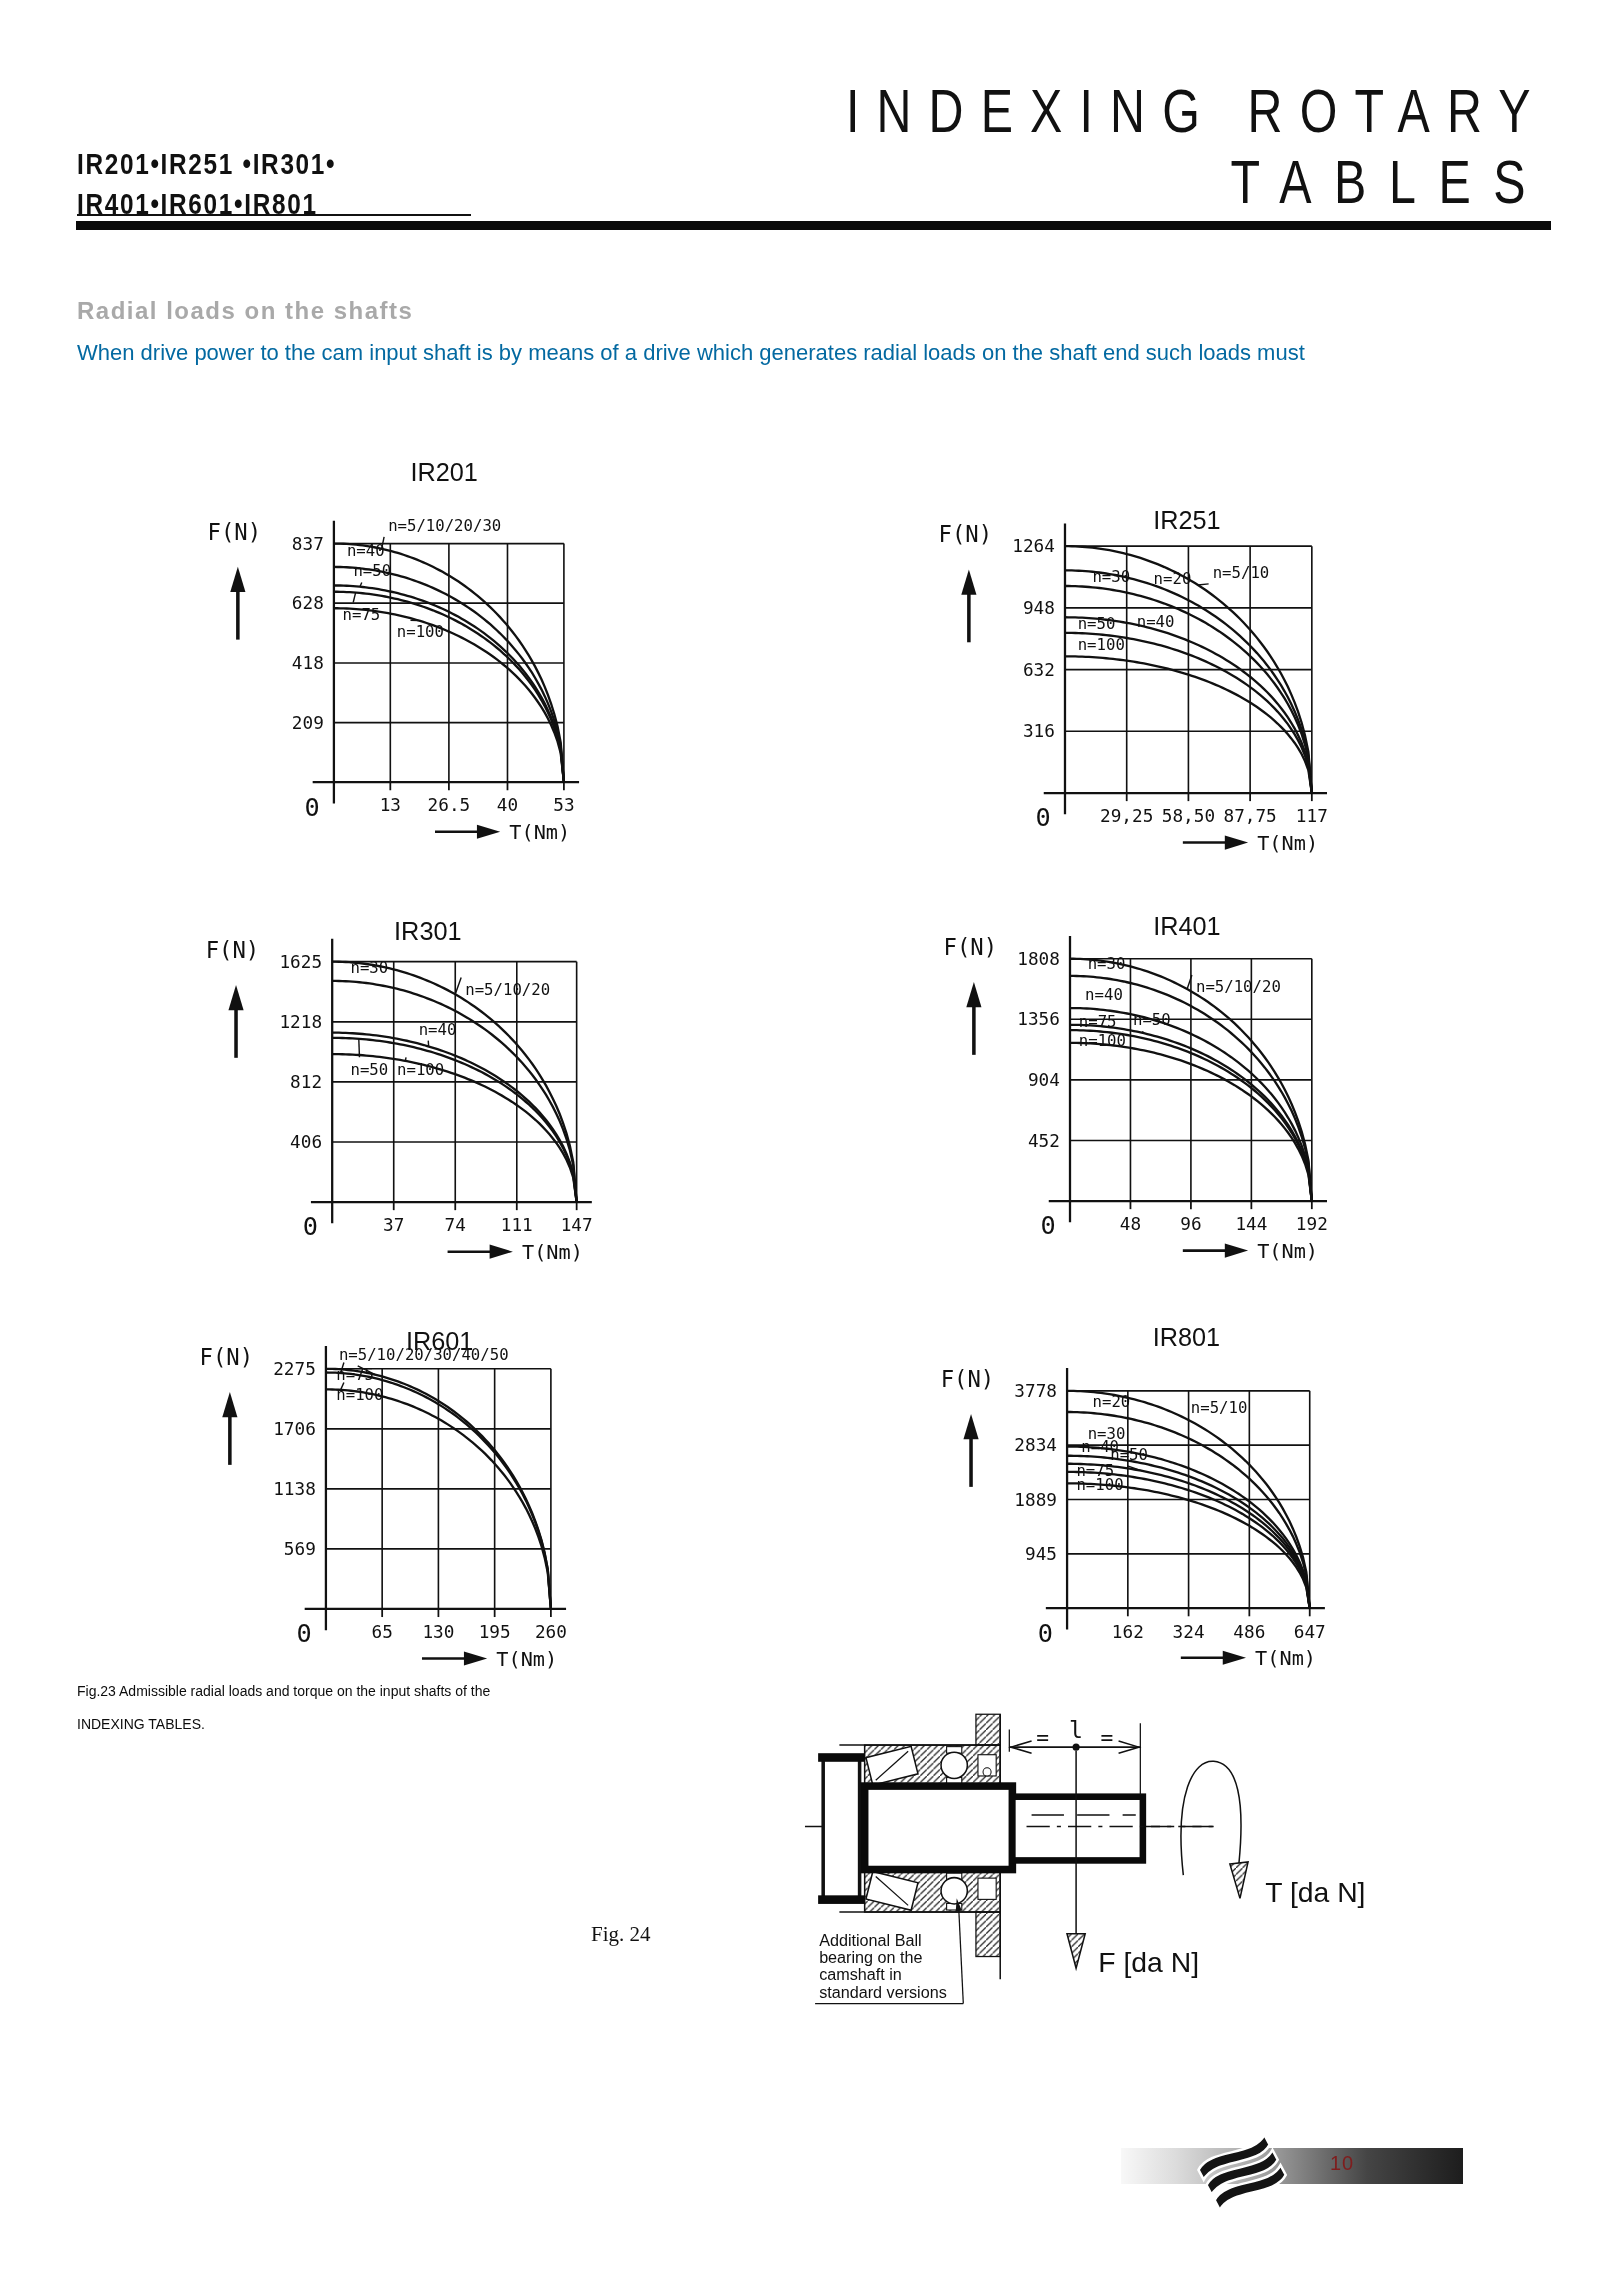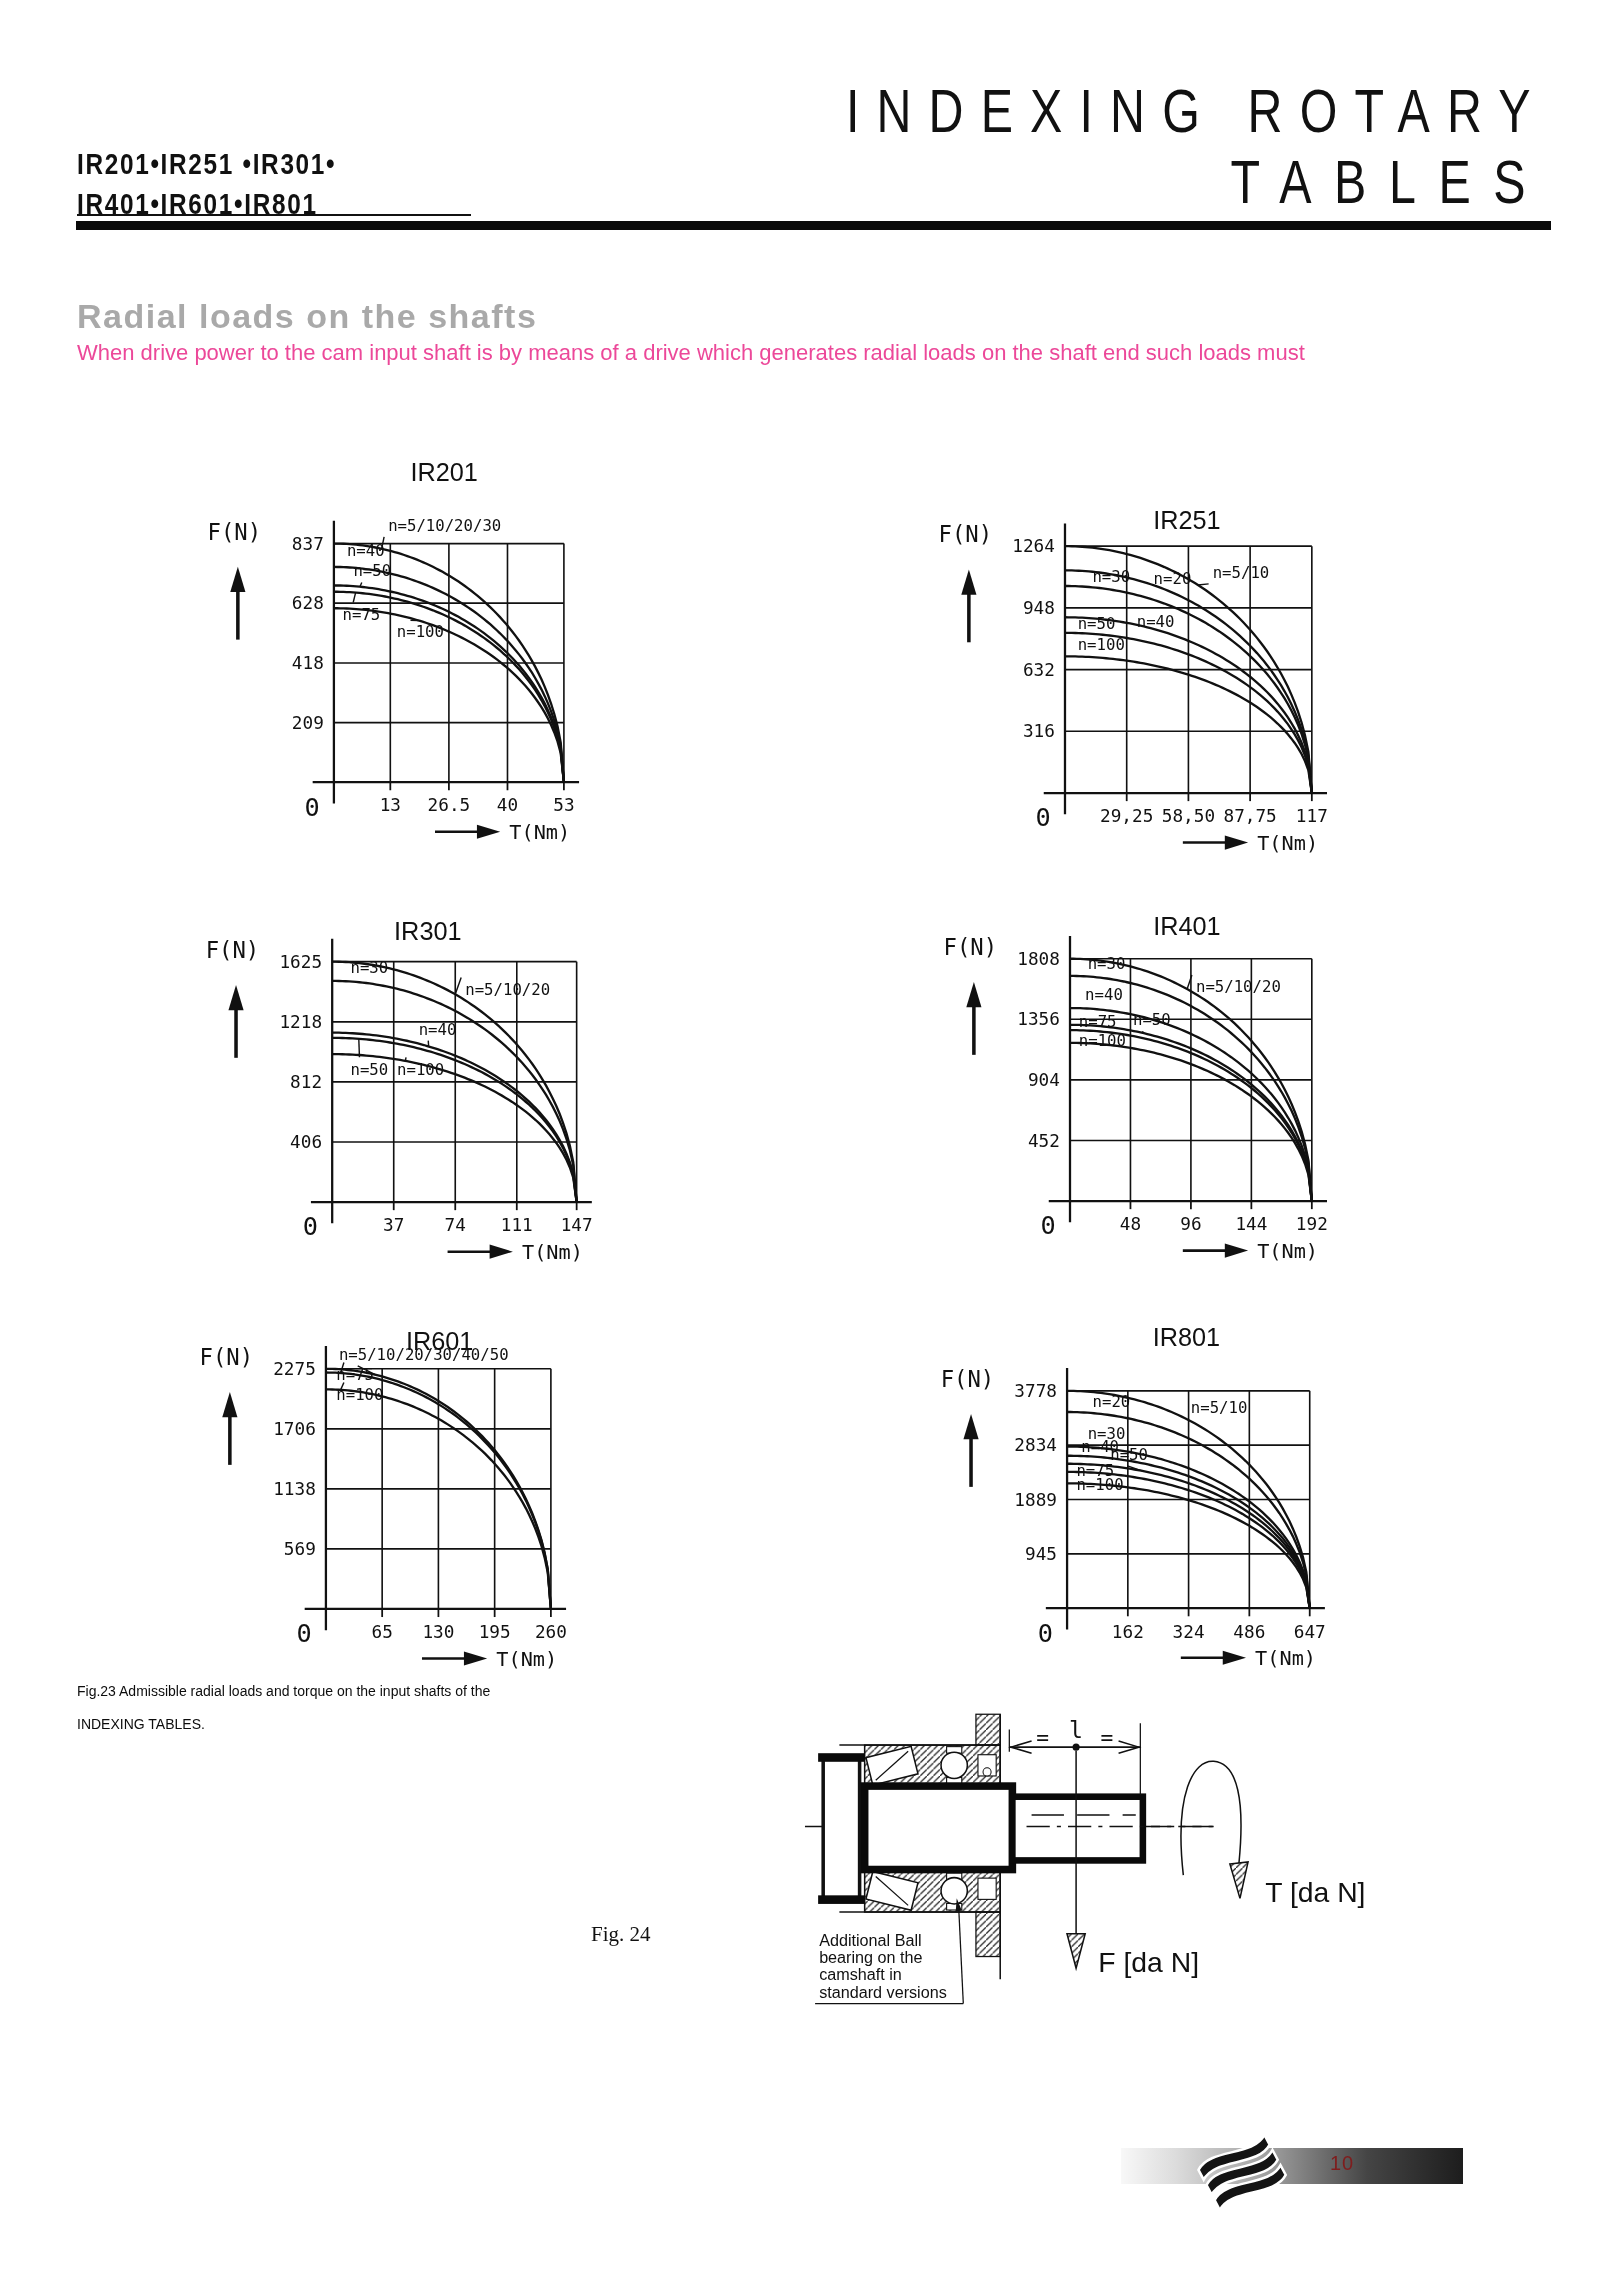--- a/index.html
+++ b/index.html
@@ -4,22 +4,22 @@
 <style>
   html,body{margin:0;padding:0;background:#e8e8e8;}
   #page{position:relative;width:1622px;height:2284px;background:#ffffff;overflow:hidden;
         font-family:"Liberation Sans",sans-serif;color:#111;}
   .abs{position:absolute;}
   .models{font-weight:bold;font-size:29px;letter-spacing:2px;transform:scaleX(0.84);transform-origin:left center;white-space:nowrap;}
   .title-line{font-size:62px;letter-spacing:22px;transform:scaleX(0.78);transform-origin:right center;white-space:nowrap;}
   .title-line2{letter-spacing:29px;}
   .rule-thin{background:#111;height:2px;}
   .rule-thick{background:#0a0a0a;height:8.6px;}
-  .sec-heading{font-size:34px;font-weight:bold;color:#a9a9a9;letter-spacing:1.5px;white-space:nowrap;}
-  .para{font-size:22px;color:#ec4899;white-space:nowrap;}
+  .sec-heading{font-size:24px;font-weight:bold;color:#a9a9a9;letter-spacing:1.5px;white-space:nowrap;}
+  .para{font-size:22px;color:#0369a1;white-space:nowrap;}
   .caption{font-size:14px;color:#0d0d0d;white-space:nowrap;}
   .fig24-label{font-family:Liberation Serif, serif;font-size:21px;white-space:nowrap;}
   .footer-bar{background:linear-gradient(90deg,#f8f8f8 0%,#dcdcdc 16%,#9a9a9a 45%,#454545 72%,#1d1d1d 100%);}
   .page-num{font-size:20px;color:#7f1d1d;letter-spacing:1px;}
   svg text{font-family:"DejaVu Sans Mono",monospace;fill:#111;}
   svg .sans{font-family:"Liberation Sans",sans-serif;}
 </style>
 </head>
 <body>
 

